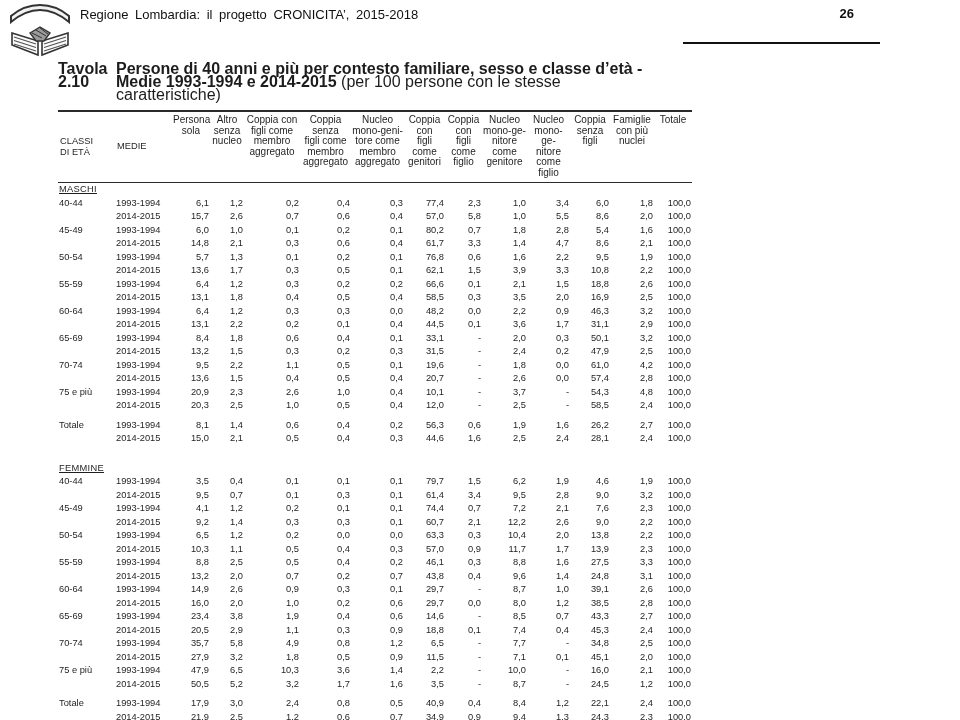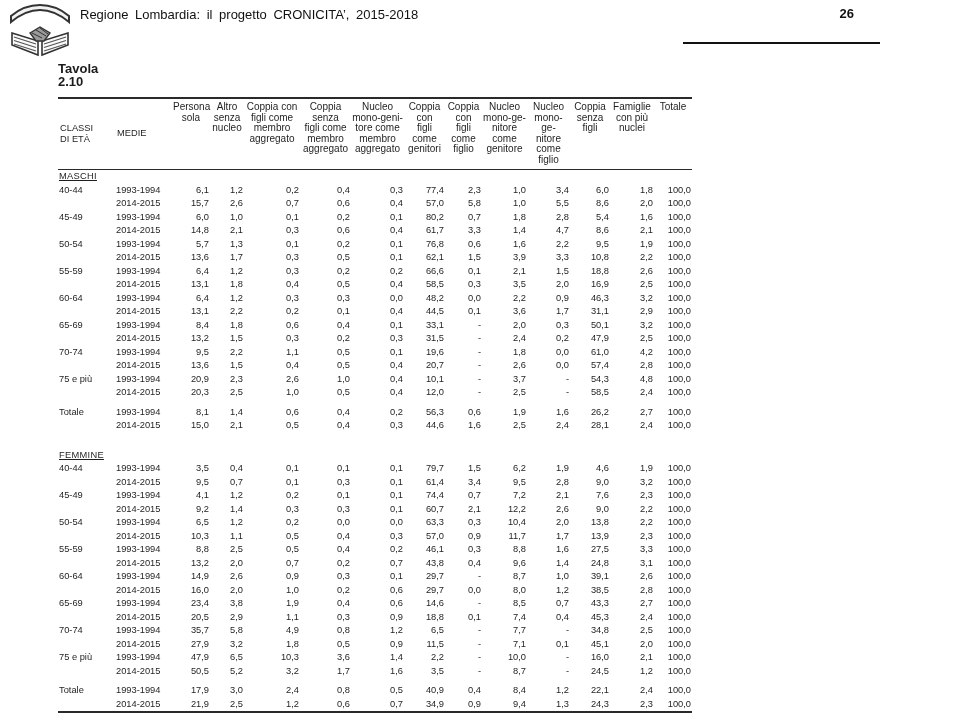--- a/index.html
+++ b/index.html
@@ -8,21 +8,21 @@
 
   
   .logo { position:absolute; left:8px; top:3px; width:64px; height:54px; }
   .hdr-text { position:absolute; left:80px; top:7px; font-size:13px; color:#111; line-height:16px; word-spacing:3px; }
   .hdr-text a { color:#1f9f9f; text-decoration:underline; cursor:pointer; }
   .page-num { position:absolute; right:26px; top:6px; font-size:13px; font-weight:bold; color:#111; }
   .hdr-rule { position:absolute; left:683px; top:42px; width:214px; height:0; border-top:2px solid #111; }
 
   
   .scan { position:absolute; left:58px; top:62px; width:634px; color:#222; }
-  .tav-title { display:flex; font-size:13px; line-height:13px; color:#1c1c1c; }
+  .tav-title { display:flex; font-size:16px; line-height:13px; color:#1c1c1c; }
   .tav-title .lbl { width:58px; font-weight:bold; flex:none; }
   .tav-title .desc { width:540px; }
   .tav-title .desc b { font-weight:bold; }
 
   table.tav { border-collapse:collapse; table-layout:fixed; width:634px; margin-top:9px;
               border-top:2px solid #2a2a2a; border-bottom:2px solid #2a2a2a; }
   table.tav th { font-size:10px; font-weight:normal; color:#1f1f1f; line-height:10.5px;
                  white-space:pre-line; text-align:center; vertical-align:top; padding:3px 1px 4px 1px; }
   table.tav th.left { text-align:left; vertical-align:middle; font-size:9.3px; padding-left:2px; }
   table.tav thead tr { border-bottom:1.5px solid #2a2a2a; }
@@ -54,20 +54,21 @@
 
   <div class="hdr-text">
     <div>Regione Lombardia: il progetto CRONICITA’, 2015-2018</div>
   </div>
   <div class="page-num">26</div>
   <div class="hdr-rule"></div>
 
   <div class="scan">
     <div class="tav-title">
       <span class="lbl">Tavola 2.10</span>
+      <span class="desc"><b>Persone di 40 anni e più per contesto familiare, sesso e classe d’età - Medie 1993-1994 e 2014-2015 </b><span>(per 100 persone con le stesse caratteristiche)</span></span>
     </div>
 
     <table class="tav">
       <colgroup>
         <col style="width:57px">
           <col style="width:57px">
           <col style="width:38px">
           <col style="width:34px">
         <col style="width:56px">
           <col style="width:51px">

